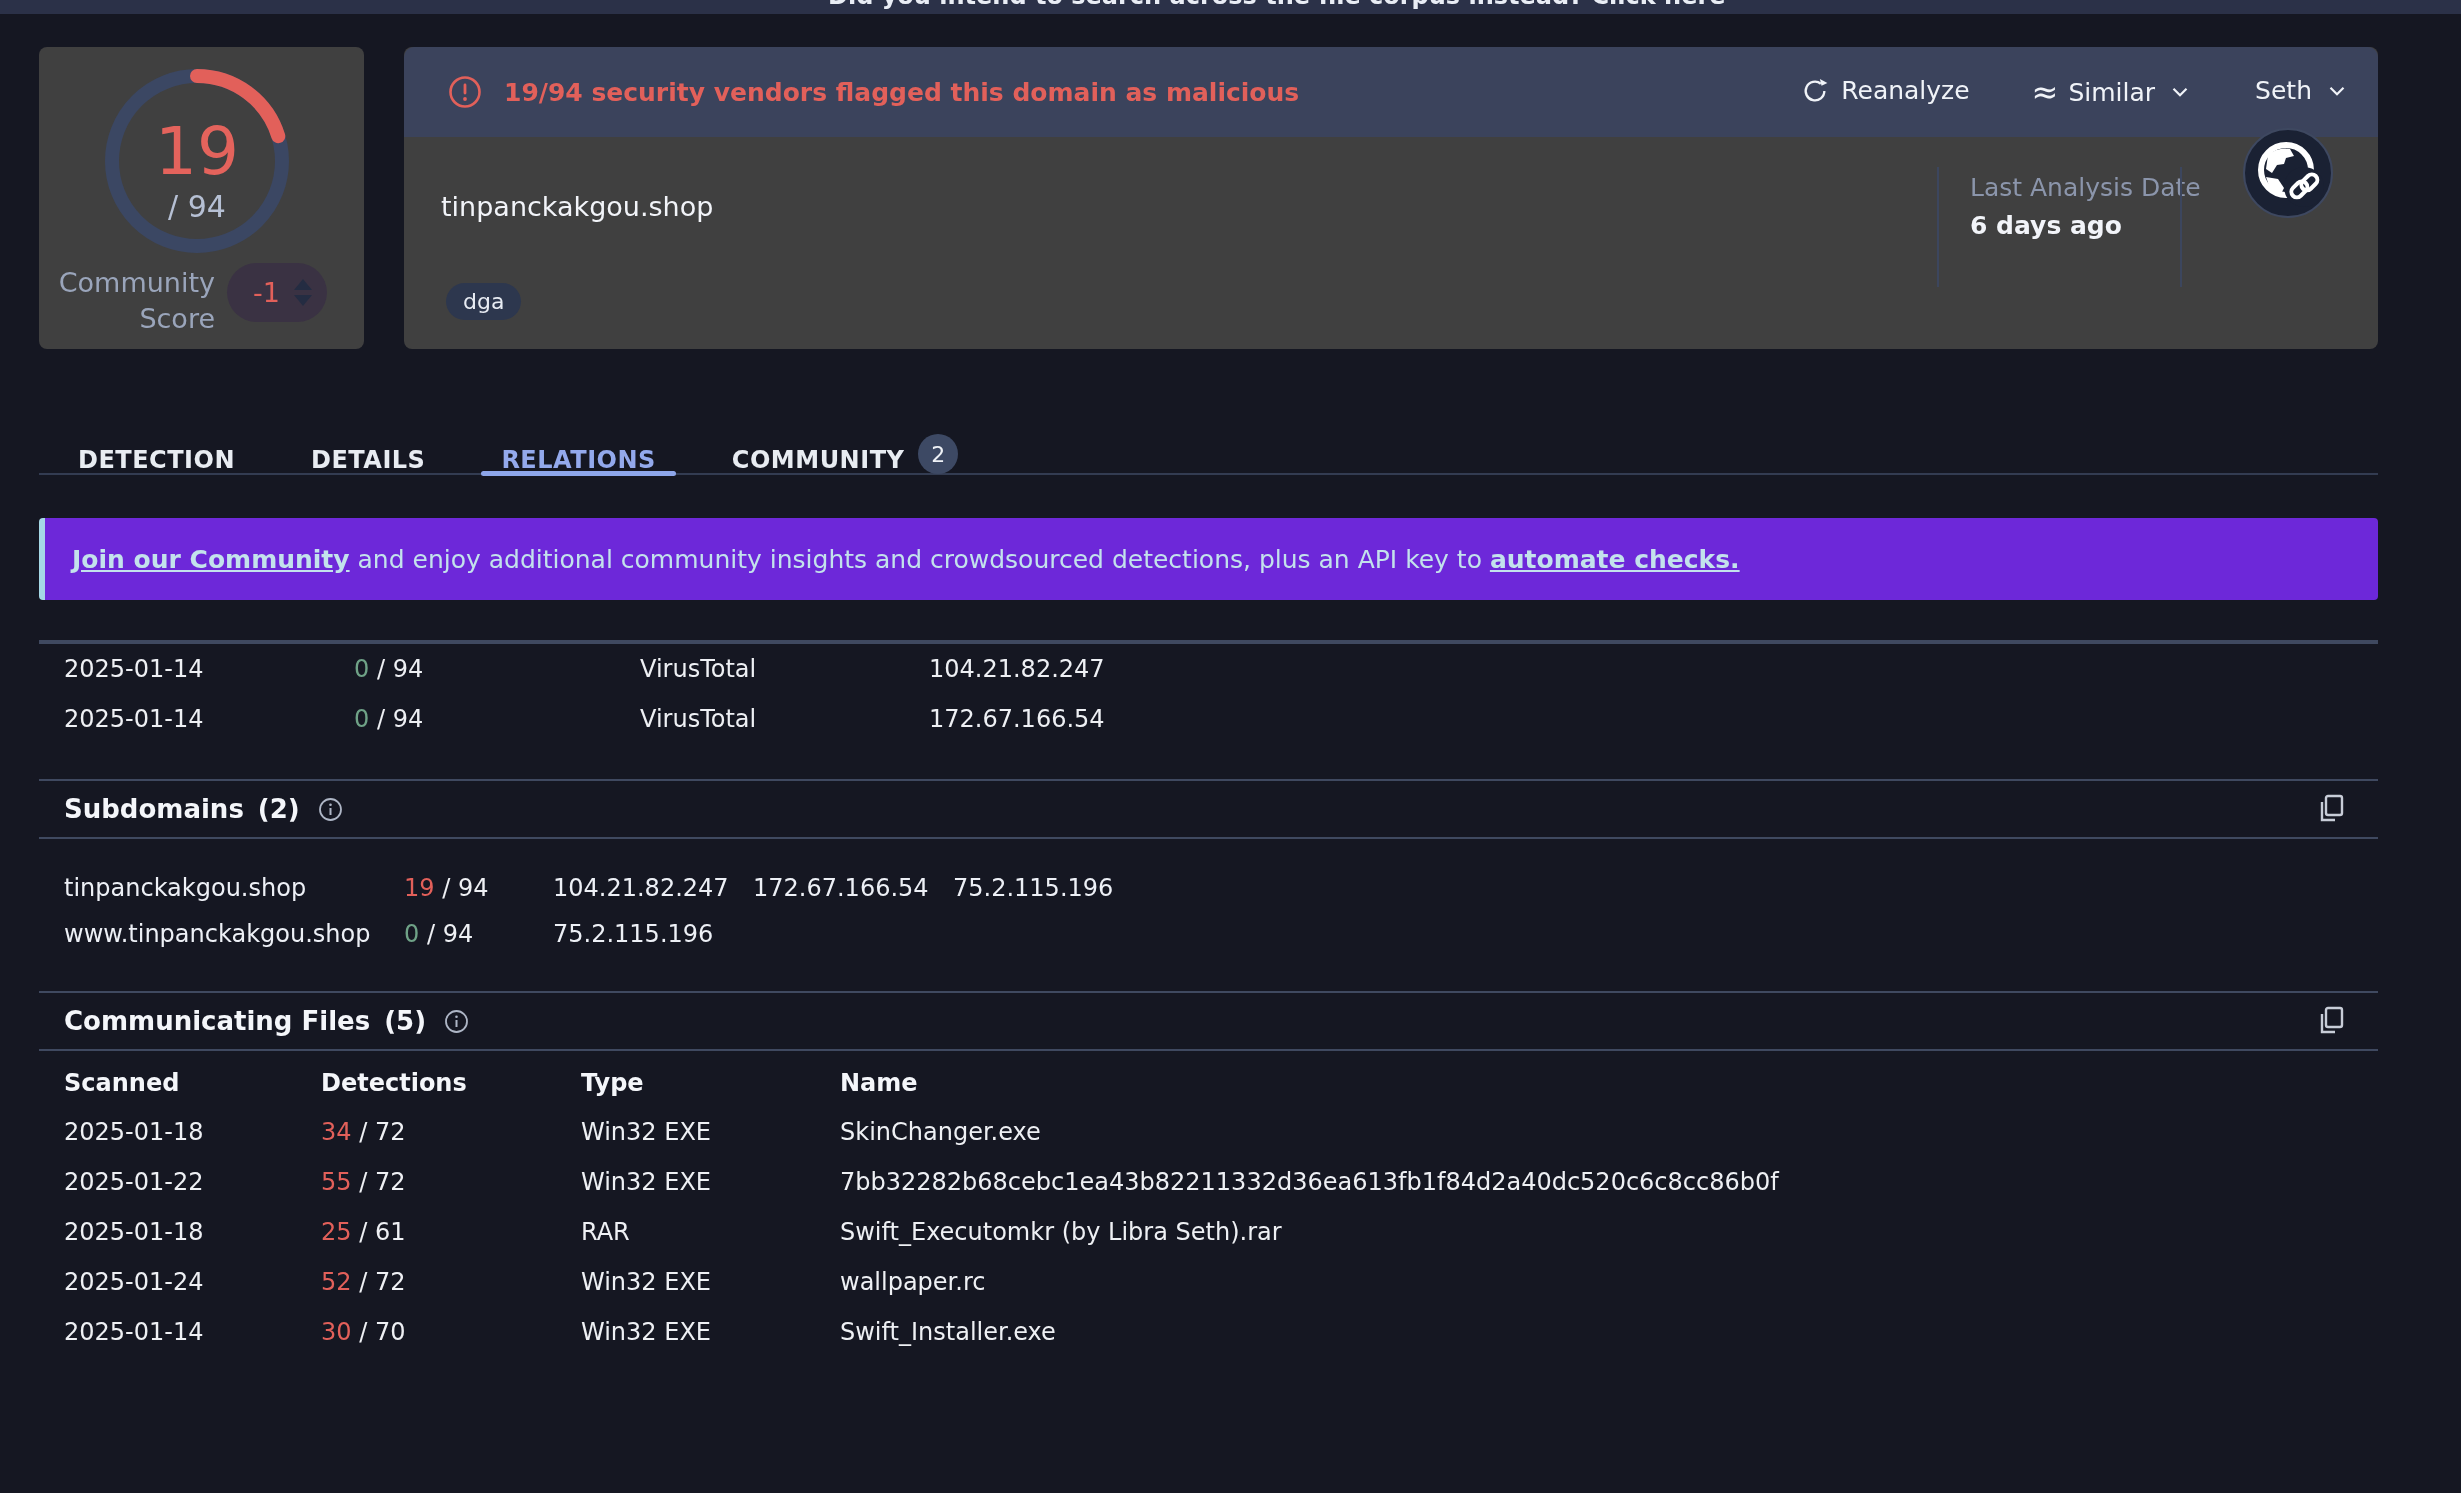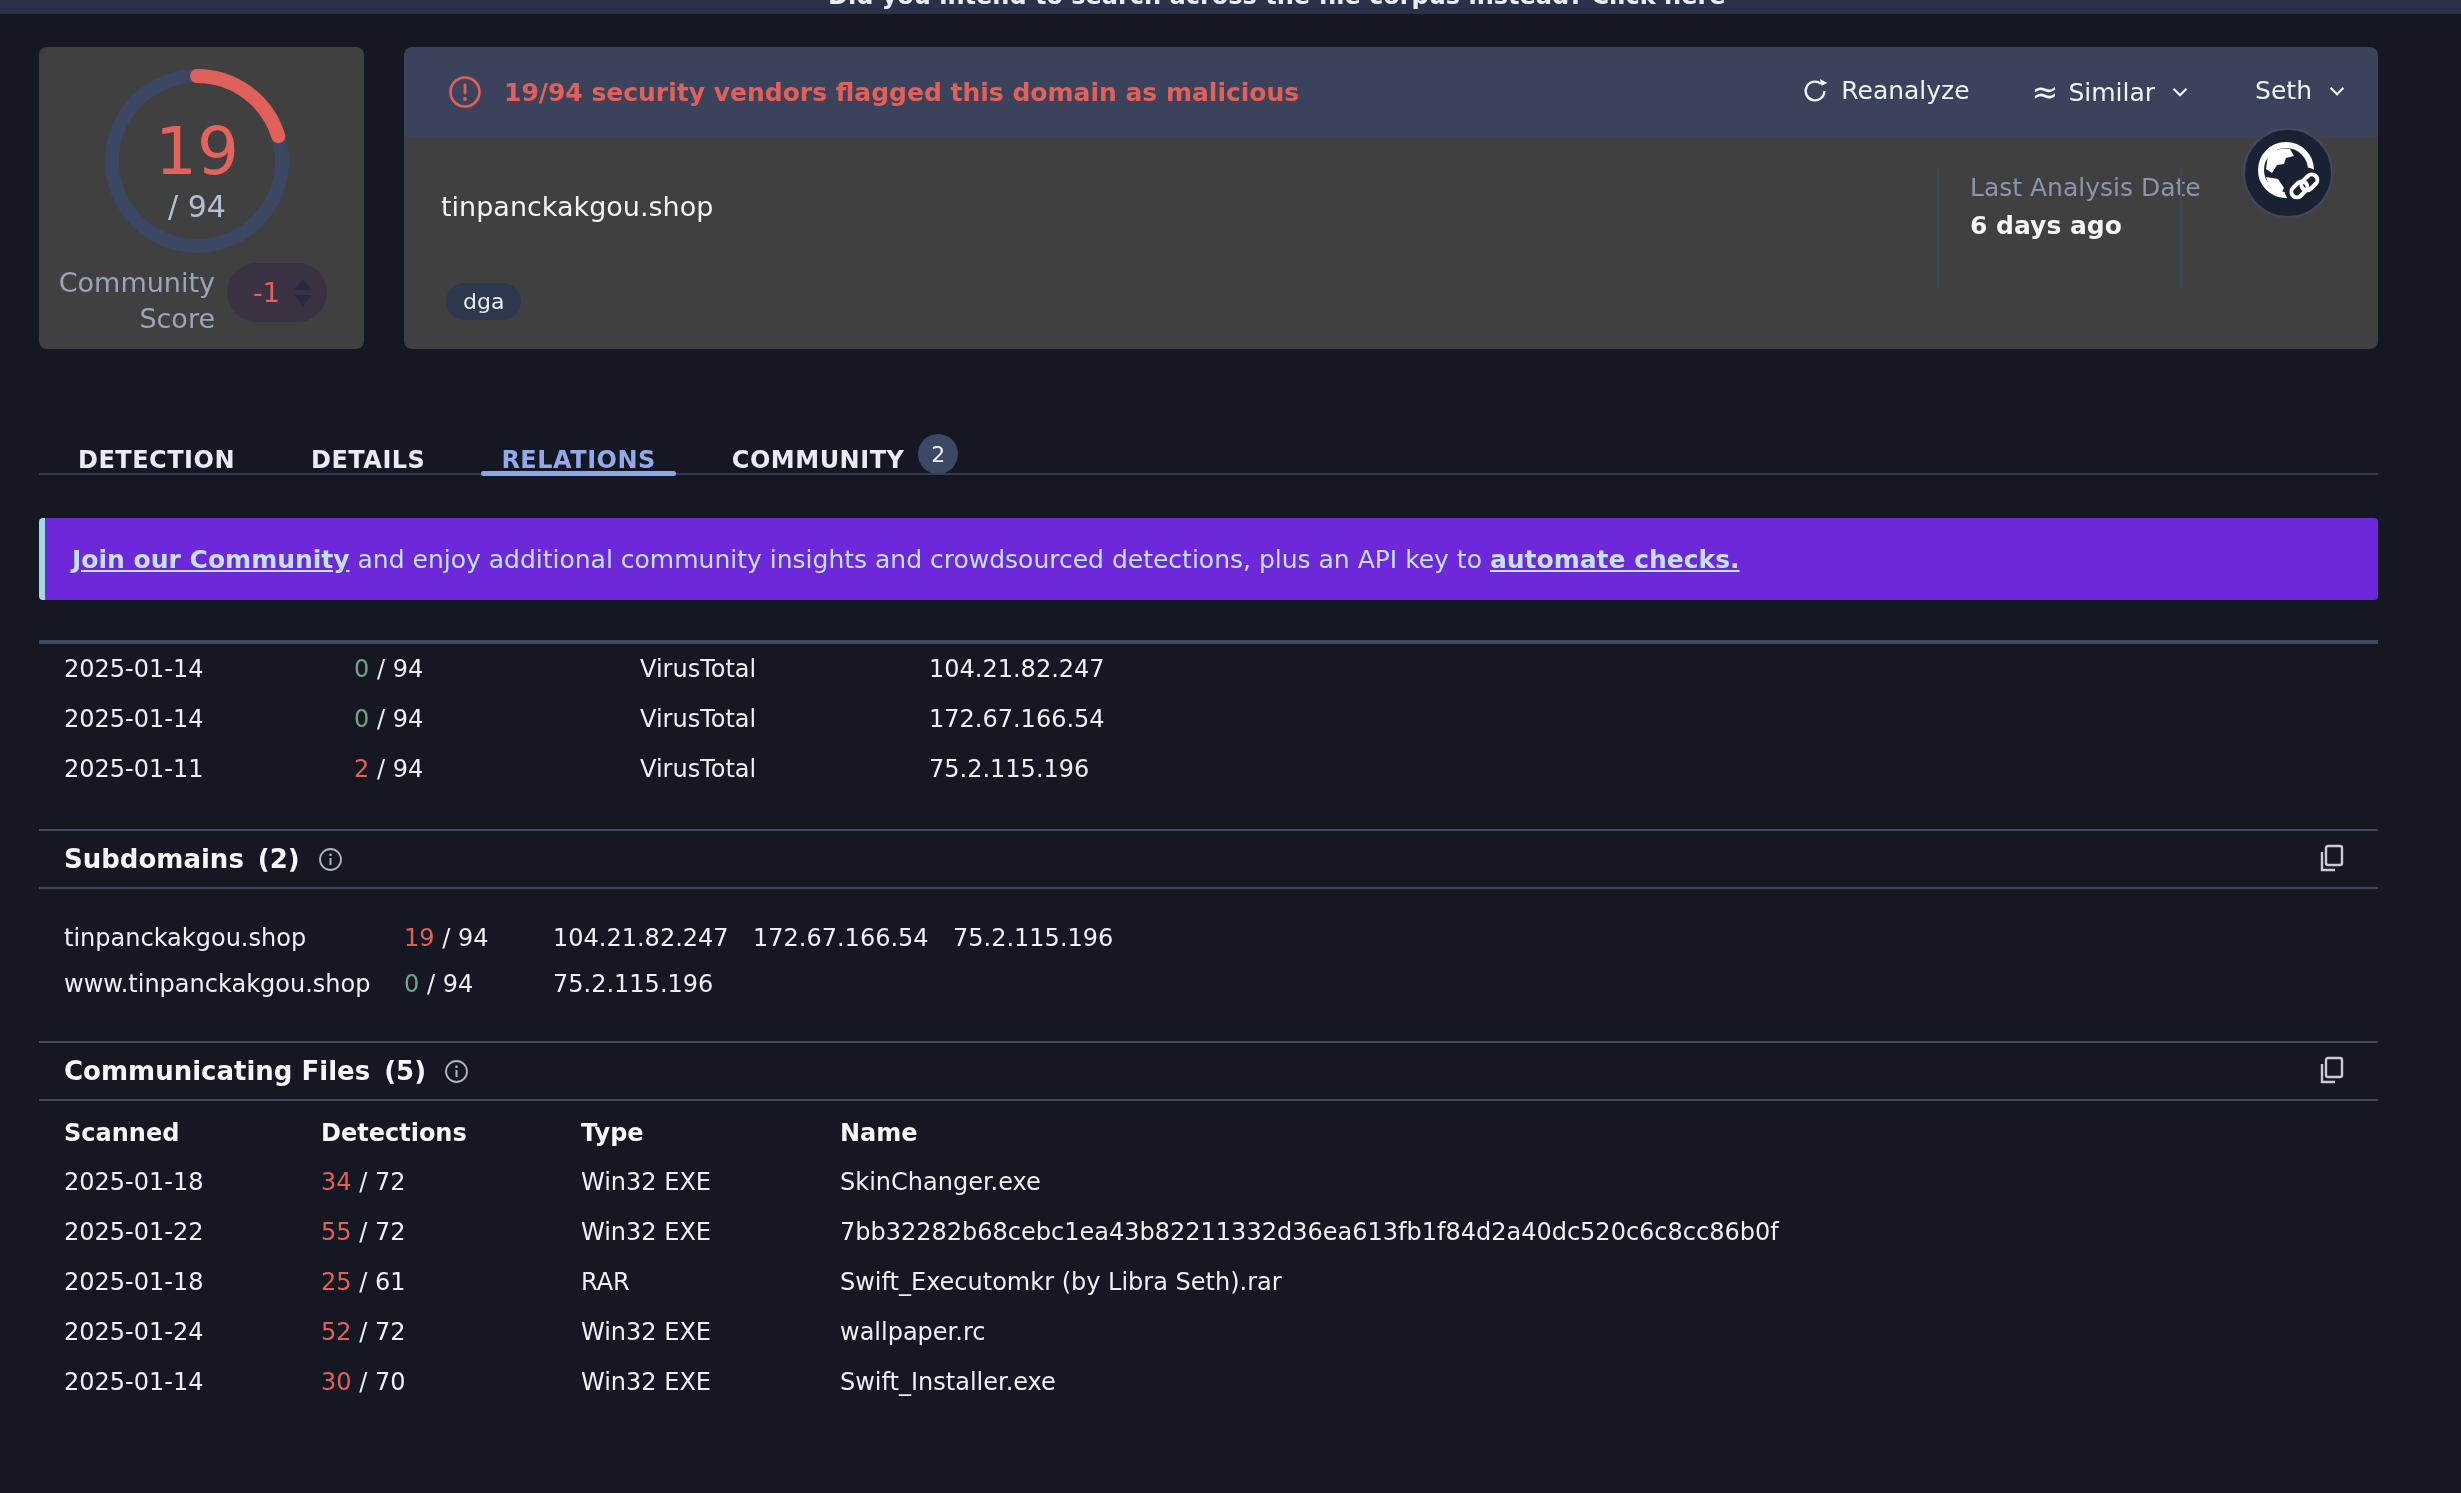--- a/index.html
+++ b/index.html
@@ -221,26 +221,20 @@
         <td><span class="green">0</span> <span class="den">/ 94</span></td>
         <td>VirusTotal</td>
         <td class="linkish">104.21.82.247</td>
       </tr>
       <tr>
         <td>2025-01-14</td>
         <td><span class="green">0</span> <span class="den">/ 94</span></td>
         <td>VirusTotal</td>
         <td class="linkish">172.67.166.54</td>
       </tr>
-      <tr>
-        <td>2025-01-11</td>
-        <td><span class="red">2</span> <span class="den">/ 94</span></td>
-        <td>VirusTotal</td>
-        <td class="linkish">75.2.115.196</td>
-      </tr>
     </tbody>
       </table>
   </div>
 
   <div class="mt35">
     <div class="divider"></div>
     <div class="sec-head">
       <span class="sec-title">Subdomains</span>
       <span class="sec-count">(2)</span>
       <span class="info-ico">

